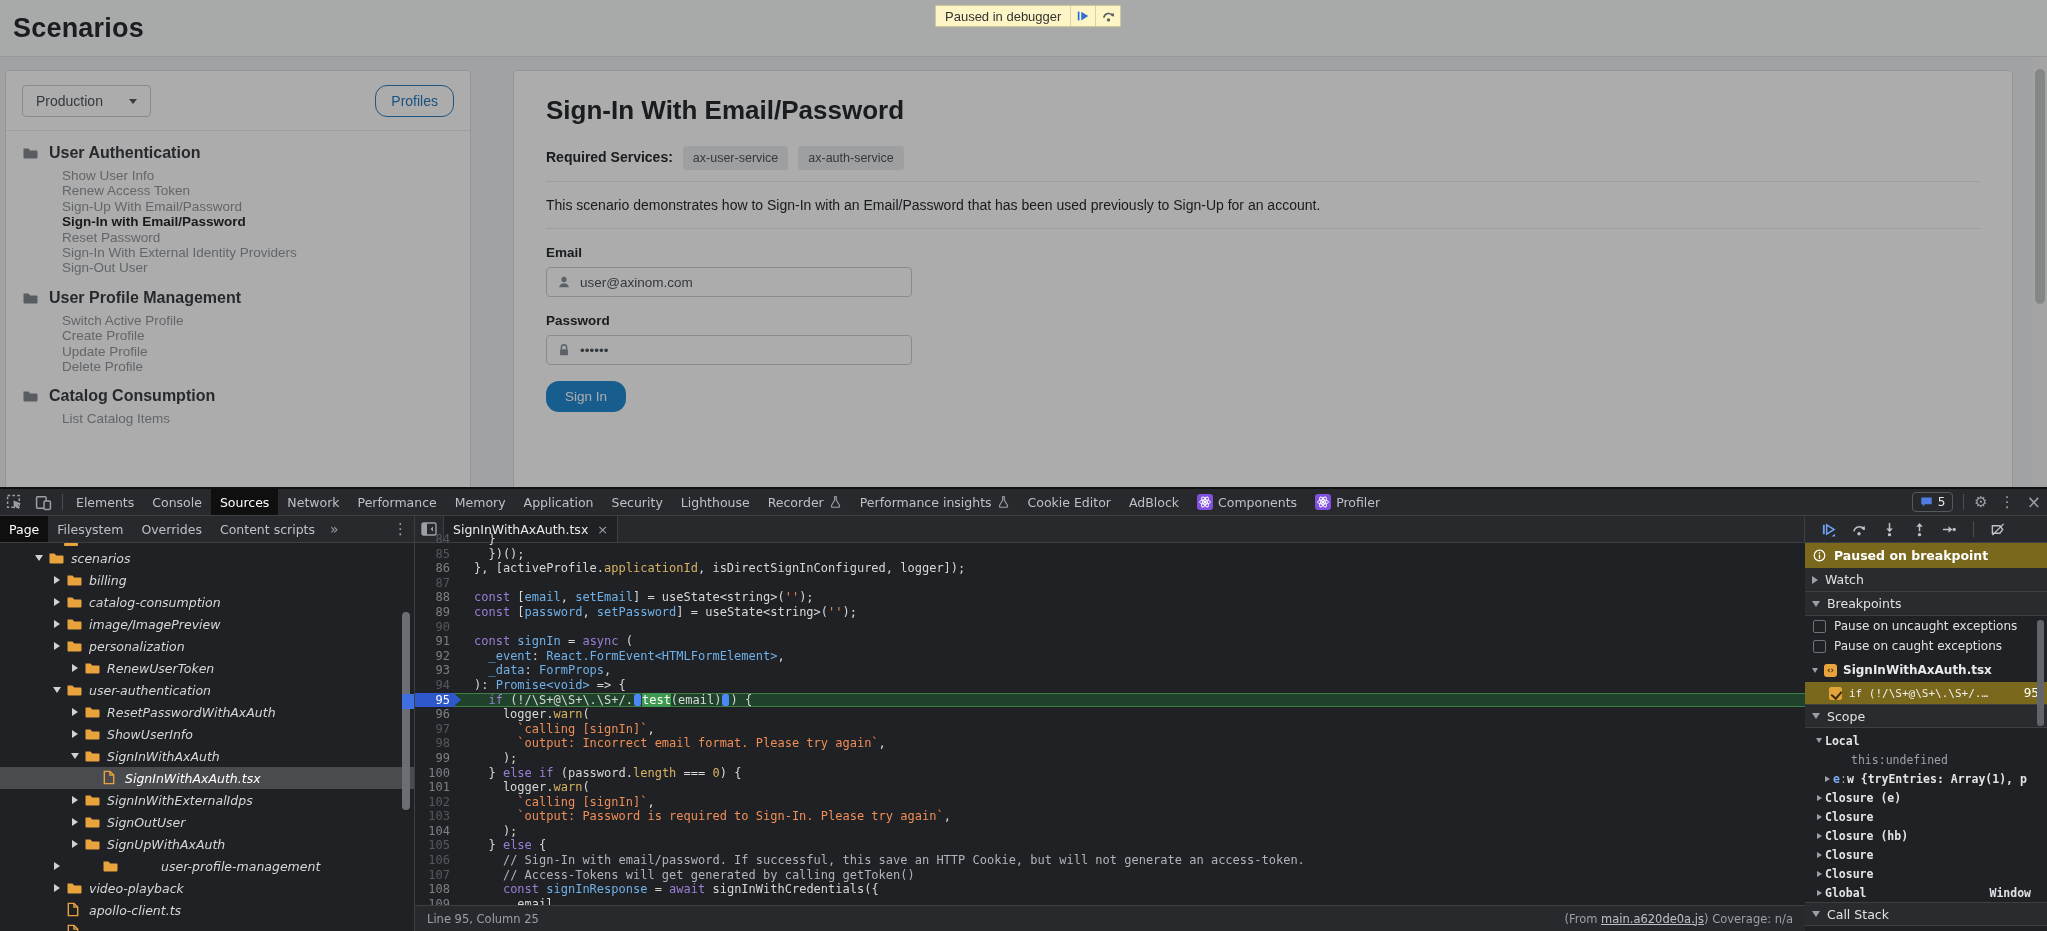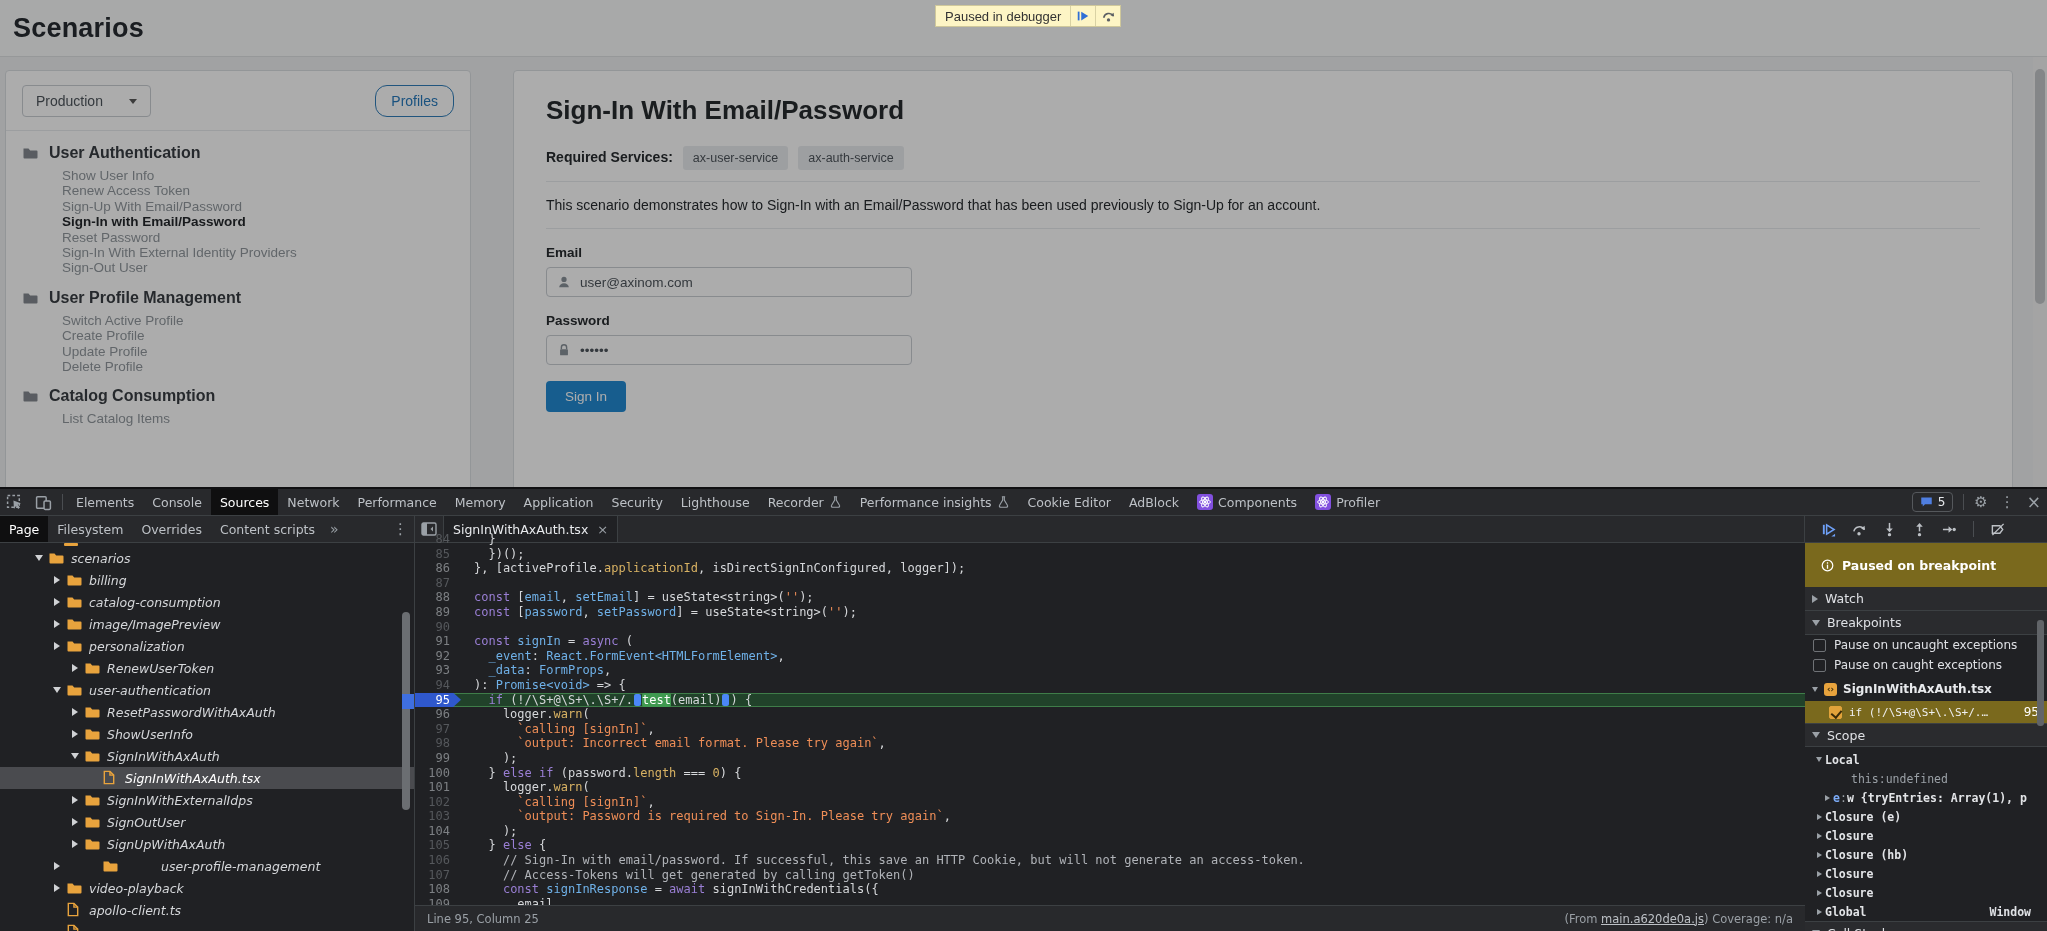--- a/index.html
+++ b/index.html
@@ -29,21 +29,21 @@
 
   .mn-heading { font-size:26px; font-weight:bold; color:#212529; margin-top:6px; }
   .req-row { display:flex; align-items:center; margin-top:22px; }
   .req-label { font-size:14px; font-weight:bold; color:#212529; }
   .badge { background:#e9ecef; color:#495057; font-size:12.5px; border-radius:3px; padding:5px 10px; margin-left:10px; }
   .mn-hr { border:none; border-top:1px solid #e7eaed; margin:15px 0; }
   .mn-desc { font-size:14px; color:#212529; }
   .fld-label { font-size:13.5px; font-weight:bold; color:#212529; margin:16px 0 7px; }
   .inputbox { width:366px; height:30px; border:1px solid #c8cdd2; border-radius:4px; display:flex; align-items:center; gap:9px; padding:0 10px; background:#fff; }
   .inputbox input { border:none; outline:none; background:transparent; font-size:13.5px; color:#495057; flex:1; font-family:"Liberation Sans", sans-serif; }
-  .btn-primary { margin-top:16px; background:#1c87d2; color:#fff; border:none; border-radius:4px; padding:8px 19px; font-size:13.5px; cursor:pointer; }
+  .btn-primary { margin-top:16px; background:#1c87d2; color:#fff; border:none; border-radius:13px; padding:8px 19px; font-size:13.5px; cursor:pointer; }
 
   .page-scrollbar { position:absolute; right:0; top:57px; bottom:0; width:14px; background:#f3f3f3; z-index:4; }
   .page-scrollbar .thumb { position:absolute; left:2px; right:2px; top:12px; height:235px; background:#c2c5c9; border-radius:6px; }
 
   .dim-overlay { position:absolute; inset:0; background:rgba(15,15,15,0.345); z-index:5; }
 
   .paused-banner { position:absolute; left:935px; top:5px; height:22px; z-index:6; display:flex; align-items:stretch; background:#fdf5c5; border:1px solid #cfc89b; font-size:13px; color:#333; }
   .pb-text { display:flex; align-items:center; padding:0 9px; }
   .pb-btn { display:flex; align-items:center; justify-content:center; width:25px; border-left:1px solid #d9d2a4; cursor:pointer; }
 
@@ -93,21 +93,21 @@
   .cl.exec .gut { background:#2f58cd; color:#fff; clip-path:polygon(0 0,38px 0,46px 50%,38px 100%,0 100%); }
   .tok.k { color:#9a7fd5; } .tok.v { color:#6fb1e8; } .tok.ty { color:#6fb1e8; }
   .tok.p { color:#d8b263; } .tok.s { color:#ef8e57; } .tok.c { color:#b0b3b8; } .tok.t { color:#d6d8db; }
   .tok.g { background:#3f9950; color:#fff; border-radius:2px; }
   .mk { display:inline-block; width:7px; height:12px; background:#4b87f7; border-radius:2px; vertical-align:-2px; margin:0 1px; }
   .statusbar { height:26px; flex:none; border-top:1px solid #3c4043; background:#28292c; display:flex; align-items:center; justify-content:space-between; padding:0 12px; font-size:11.5px; color:#9aa0a6; }
   .statusbar a { color:#bdc1c6; text-decoration:underline; cursor:pointer; }
 
   
   .dbg { width:242px; flex:none; background:#202124; position:relative; overflow:hidden; }
-  .paused-row { height:44px; background:#7a691d; color:#fff; font-weight:bold; display:flex; align-items:center; gap:8px; padding:0 16px; font-size:12.5px; }
+  .paused-row { height:25px; background:#7a691d; color:#fff; font-weight:bold; display:flex; align-items:center; gap:8px; padding:0 8px; font-size:12.5px; }
   .sec-h { height:24px; display:flex; align-items:center; gap:7px; padding:0 7px; background:#2a2b2e; border-bottom:1px solid #3c4043; color:#dfe1e5; cursor:pointer; }
   .sec-h.topline { border-top:1px solid #3c4043; }
   .tri-r { width:0; height:0; border-left:6px solid #9aa0a6; border-top:4px solid transparent; border-bottom:4px solid transparent; }
   .tri-d { width:0; height:0; border-top:6px solid #9aa0a6; border-left:4px solid transparent; border-right:4px solid transparent; }
   .chk-row { height:20px; display:flex; align-items:center; gap:8px; padding:0 8px; color:#dfe1e5; font-size:12px; }
   .chk-row:first-of-type { margin-top:6px; }
   .cbox { width:13px; height:13px; border:1px solid #6f7276; border-radius:2px; background:transparent; flex:none; cursor:pointer; }
   .bp-file { height:18px; margin-top:5px; display:flex; align-items:center; gap:6px; padding:0 7px; color:#e8eaed; font-weight:bold; font-size:12px; }
   .script-ic { width:13px; height:13px; background:#e8a33d; border-radius:3px; color:#3a2c08; font-size:8.5px; font-weight:bold; display:flex; align-items:center; justify-content:center; flex:none; }
   .bp-entry { height:22px; margin-top:3px; background:#7a691d; display:flex; align-items:center; gap:7px; padding:0 8px 0 24px; cursor:pointer; }

